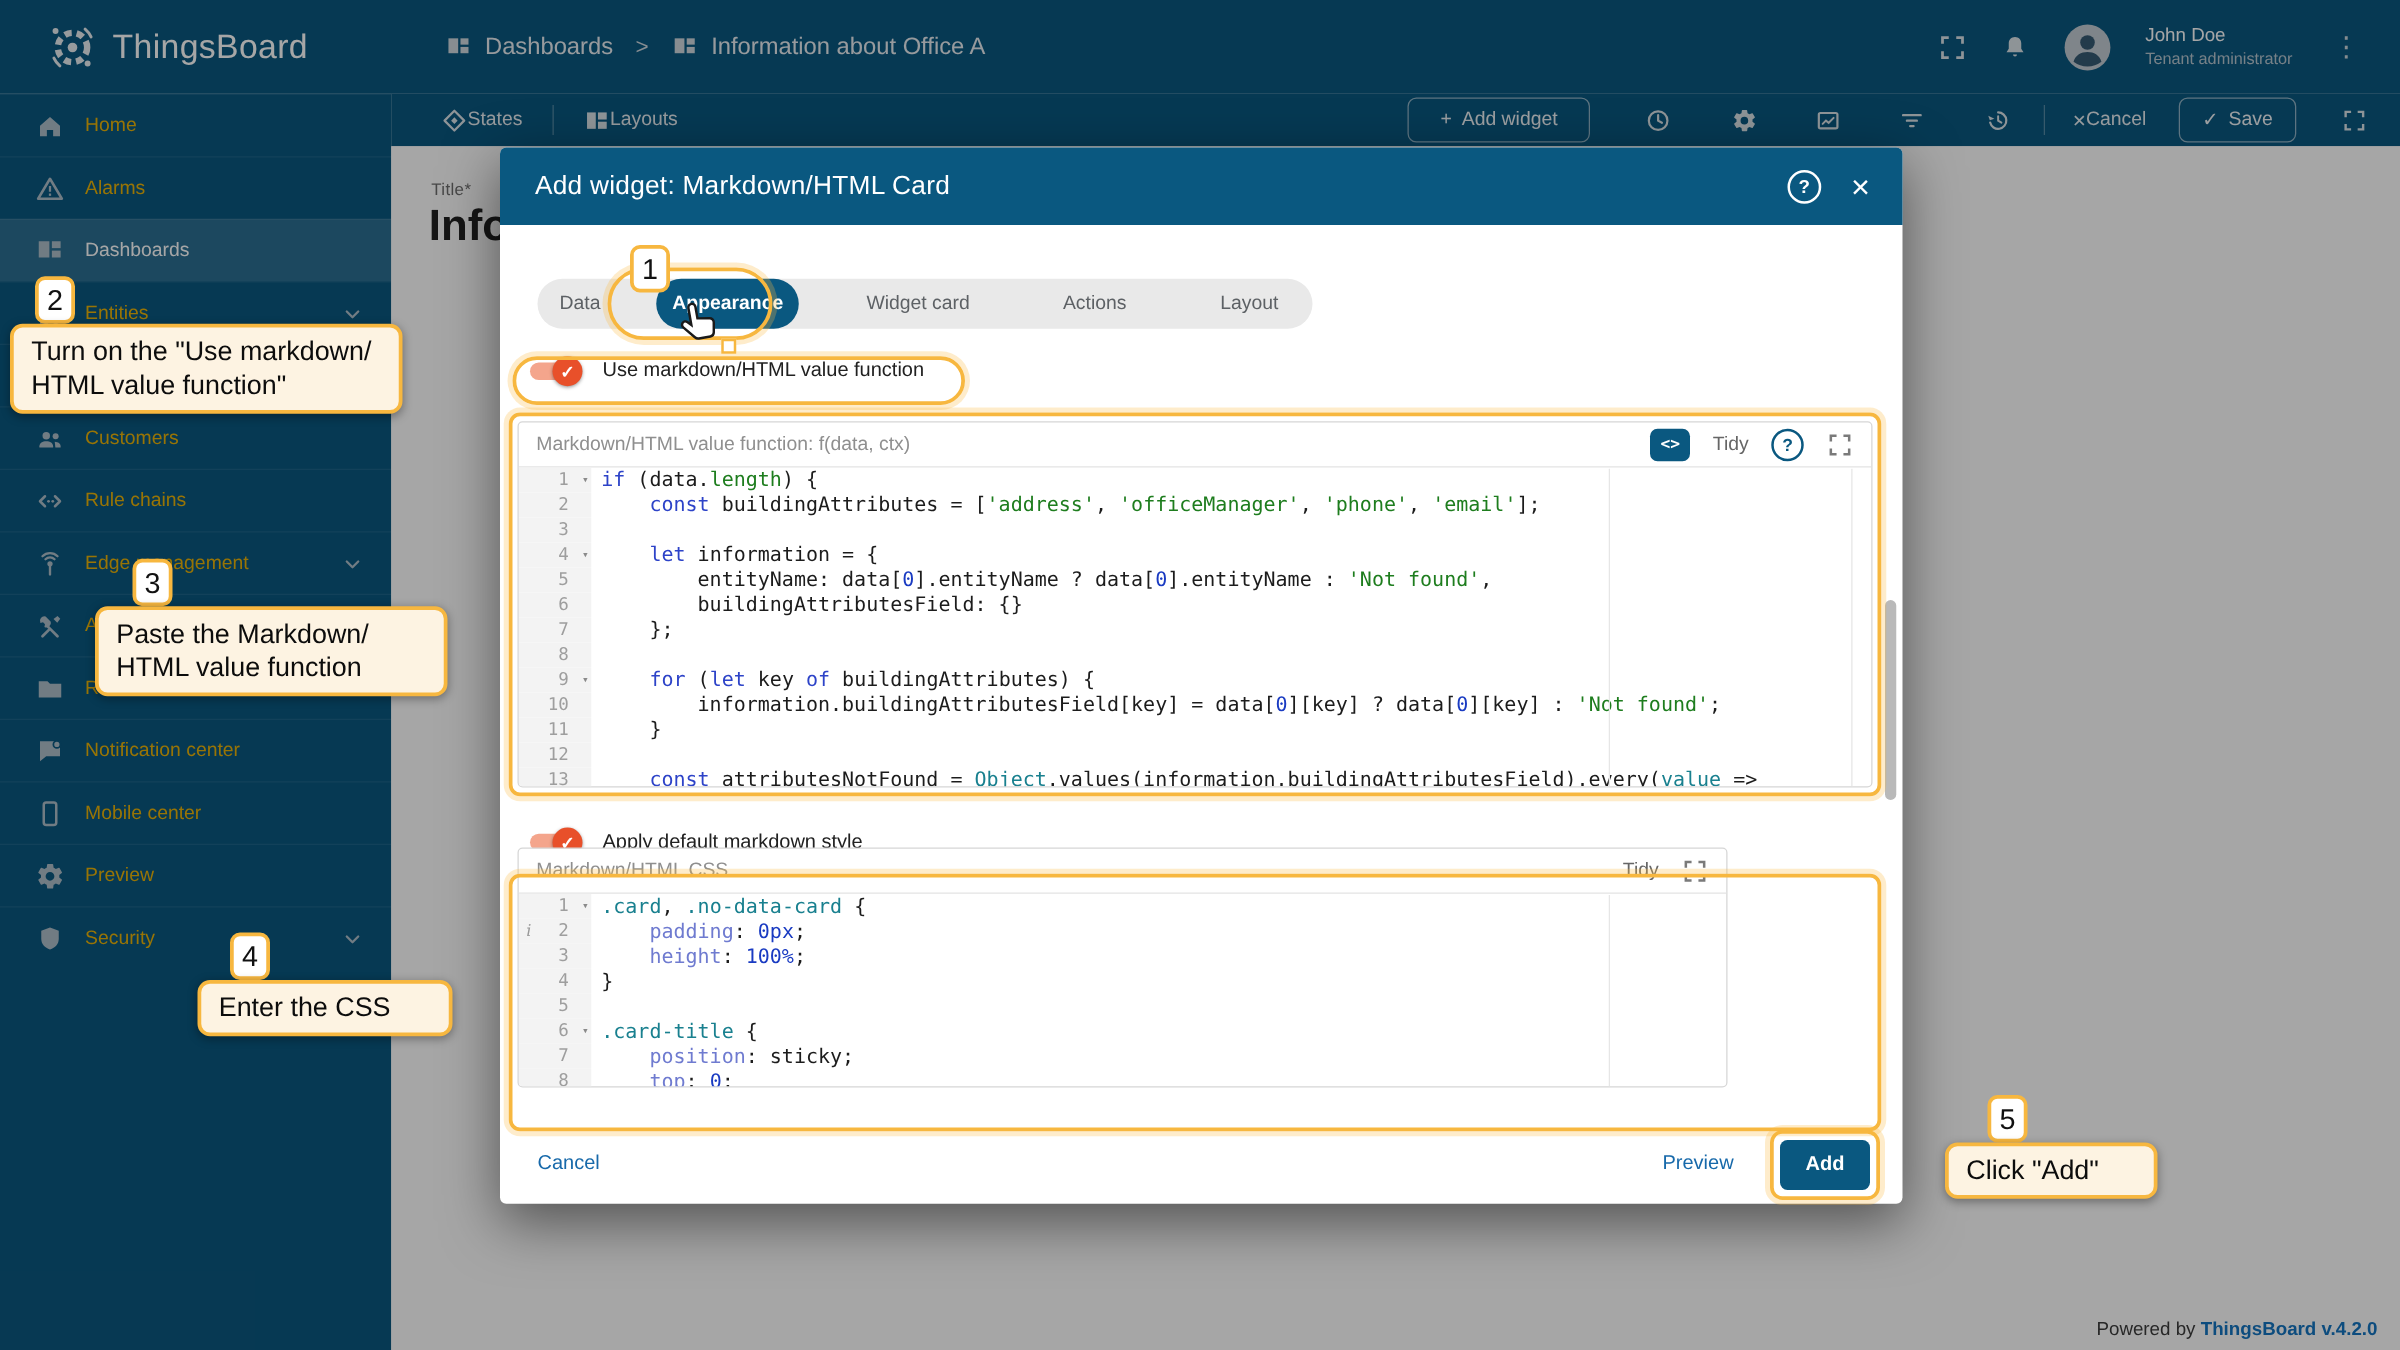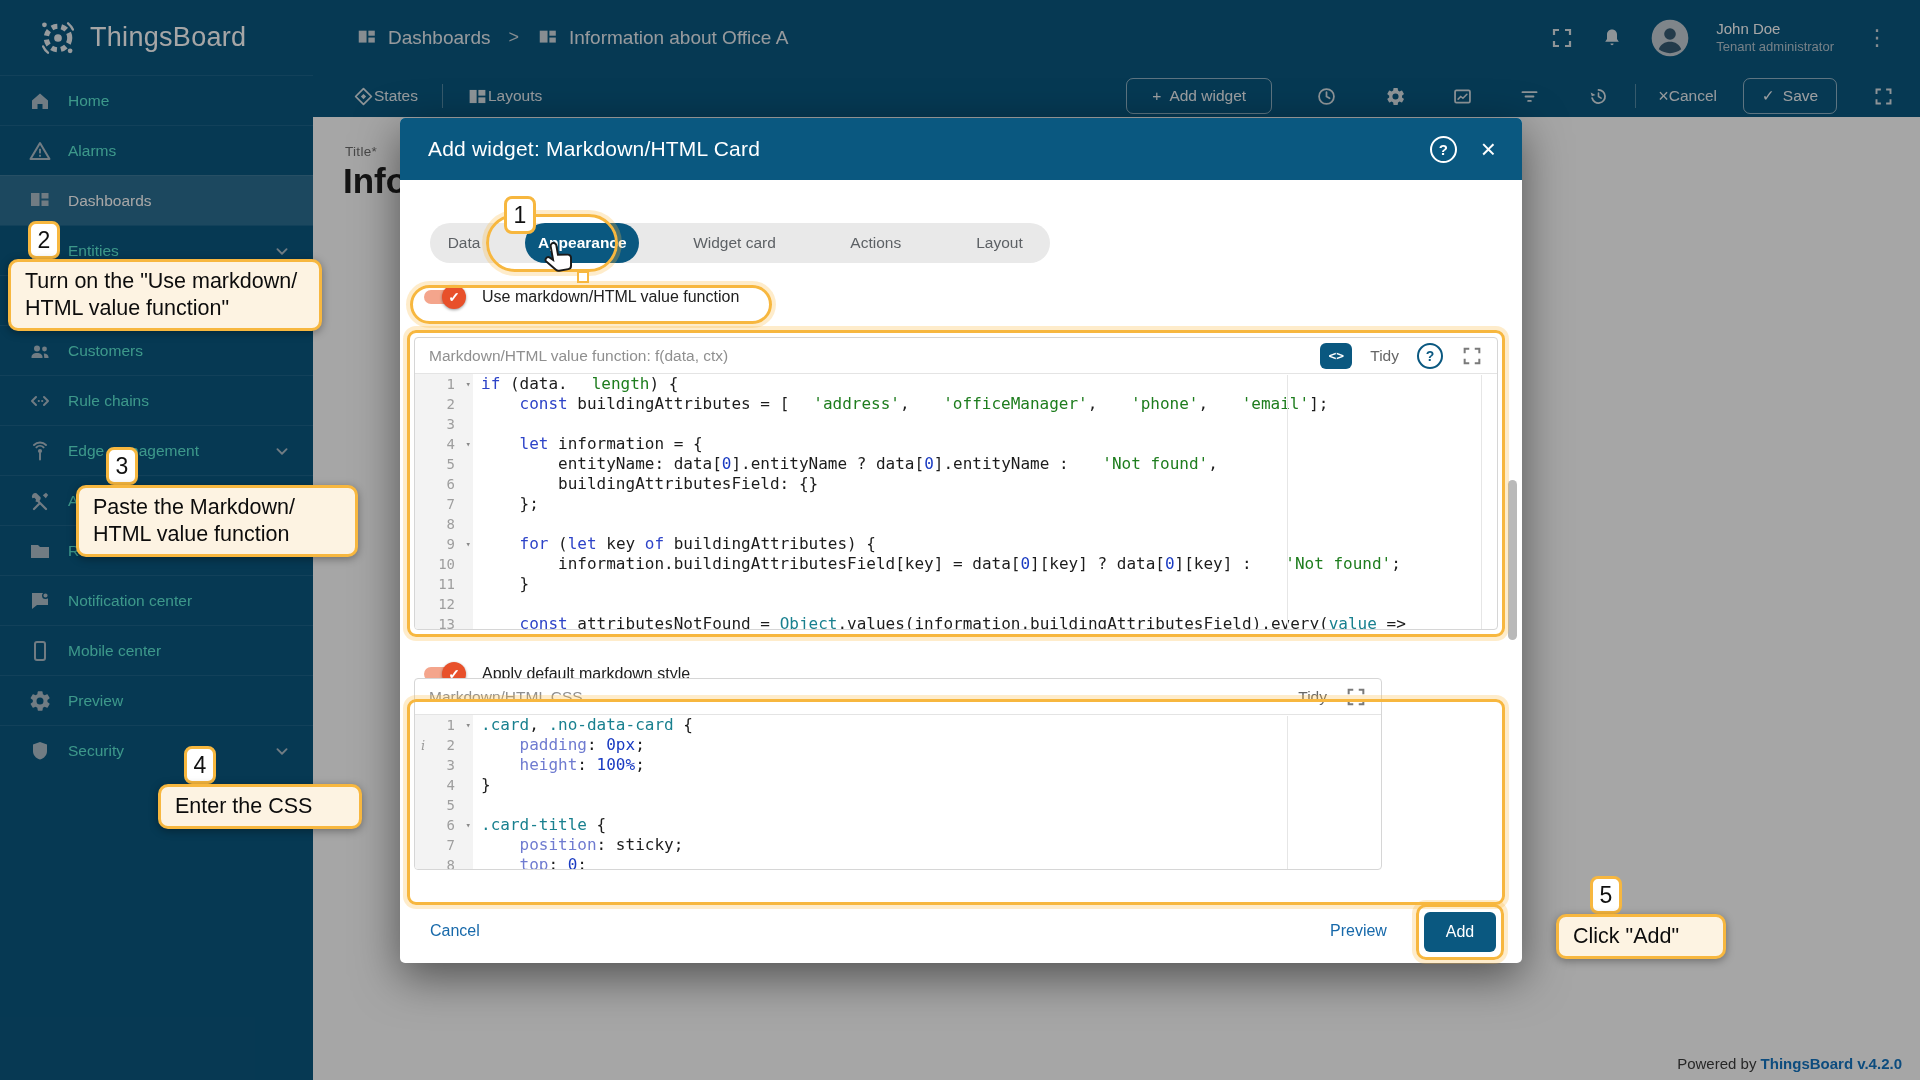--- a/index.html
+++ b/index.html
@@ -21,21 +21,21 @@
   .crumb-sep { font-size:18px; color:#cfd9df; }
   .hdr-right { position:absolute; right:0; top:0; height:75px; display:flex; align-items:center; gap:26px; padding-right:26px; }
   .user-block { line-height:1.25; }
   .user-name { font-size:15px; color:#fff; }
   .user-role { font-size:13px; color:#b6c6d0; }
   .dots-v { font-size:22px; color:#cdd8de; padding:0 6px; }
 
   
   #sidebar { left:0; top:75px; width:313px; height:1005px; }
   .nav-item { height:50px; display:flex; align-items:center; gap:16px; padding-left:28px; position:relative;
-              border-top:1px solid rgba(255,255,255,.08); color:#5eead4; font-size:15.5px; cursor:pointer; }
+              border-top:1px solid rgba(255,255,255,.08); color:#eab308; font-size:15.5px; cursor:pointer; }
   .nav-item .nico { width:24px; height:24px; color:#aebfca; flex:0 0 24px; }
   .nav-item.active { background:rgba(255,255,255,.14); color:#ffffff; }
   .nav-spacer { height:50px; border-top:1px solid rgba(255,255,255,.08); }
   .nav-chev { position:absolute; right:20px; top:14px; width:22px; height:22px; color:#aebfca; }
 
   
   #dash-toolbar { left:313px; top:75px; width:1607px; height:42px; display:flex; align-items:center; color:#e7edf1; font-size:15.5px; }
   .tb-item { display:flex; align-items:center; gap:0; }
   .tb-ico { width:21px; height:21px; color:#dbe4e9; }
   .tb-div { width:1px; height:24px; background:rgba(255,255,255,.3); }
@@ -89,28 +89,28 @@
   .help-sm { width:26px; height:26px; border:2.5px solid #0a5880; color:#0a5880; border-radius:50%;
              display:flex; align-items:center; justify-content:center; font-size:14px; font-weight:700; }
   .expand-ico { width:22px; height:22px; color:#7a7a7a; }
   .ed-code { position:relative; overflow:hidden; font-family:"DejaVu Sans Mono", monospace; }
   .cl { display:flex; height:20px; line-height:20px; }
   .ln { flex:0 0 58px; width:58px; text-align:right; padding-right:18px; background:#f3f3f3; color:#9e9e9e;
         font-size:14px; position:relative; }
   .fold { position:absolute; right:2px; top:0; font-size:9px; color:#8a8a8a; }
   .ginfo { position:absolute; left:6px; top:1px; font-family:"DejaVu Serif", serif; font-style:italic; font-size:13px; color:#9a9a9a; }
   .lc { white-space:pre; font-size:16px; color:#1c1c1c; padding-left:8px; }
-  .tk-k { color:#2d43c8; } .tk-s { color:#1e7d1e;margin-left:24px; } .tk-n { color:#1a3bc2; }
+  .tk-k { color:#2d43c8; } .tk-s { color:#1e7d1e; } .tk-n { color:#1a3bc2; }
   .tk-t { color:#19808f; } .tk-a { color:#6f7bd0; } .tk-d { color:#1c1c1c; }
   .print-margin { position:absolute; top:0; bottom:0; width:1px; background:#e6e6e6; }
 
   
   .m-link { position:absolute; font-size:16px; font-weight:500; color:#1769aa; }
   #add-btn { position:absolute; left:1024px; top:794px; width:72px; height:40px; background:#0a5880; color:#fff;
-             font-size:16px; font-weight:400; border:none; border-radius:6px; display:flex; align-items:center; justify-content:center; }
+             font-size:16px; font-weight:700; border:none; border-radius:6px; display:flex; align-items:center; justify-content:center; }
   #modal-scroll-thumb { position:absolute; left:1108px; top:362px; width:9px; height:160px; background:#b9b9b9; border-radius:5px; }
 
   
   .hl { position:absolute; border:3px solid #f7b73f; box-shadow:0 0 0 4px rgba(250,188,70,.28); z-index:31; pointer-events:none; }
   .badge { position:absolute; width:32px; height:38px; background:#fff; border:3px solid #f7b73f; border-radius:8px;
            display:flex; align-items:center; justify-content:center; font-size:23px; color:#111; z-index:33; }
   .callout { position:absolute; background:#fdf3e2; border:3px solid #f7b73f; border-radius:10px; padding:6px 14px;
              font-size:21.5px; line-height:27px; color:#0c0c0c; z-index:33; box-shadow:0 2px 8px rgba(0,0,0,.35); }
   #connectors { position:absolute; inset:0; z-index:32; pointer-events:none; }
   .dash { stroke:#ef9f35; stroke-width:3.5; stroke-dasharray:8 7; fill:none; stroke-linecap:round; }

